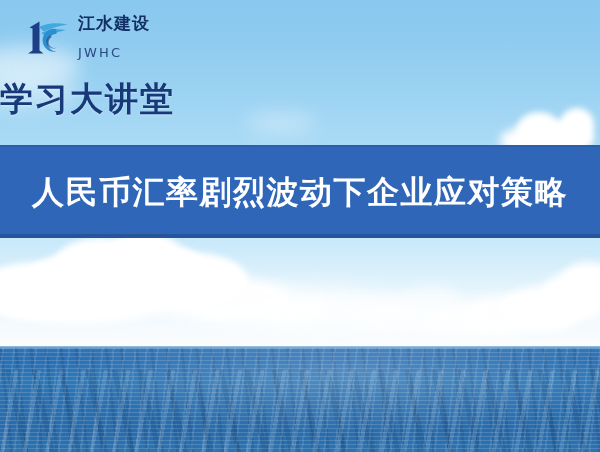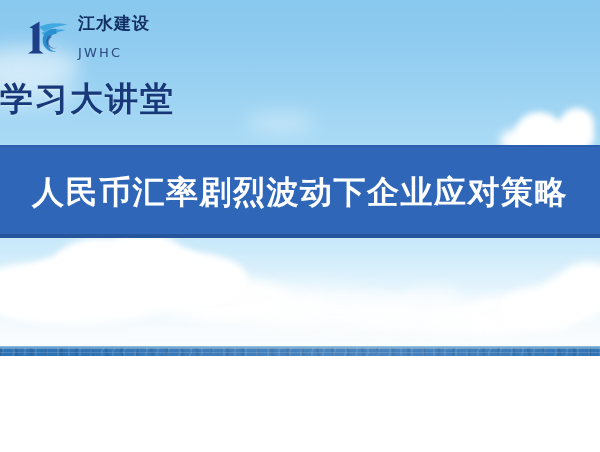--- a/index.html
+++ b/index.html
@@ -8,21 +8,21 @@
     padding: 0;
     background: #ffffff;
   }
   body {
     font-family: "DejaVu Sans", "Liberation Sans", sans-serif;
   }
 
   .poster {
     position: relative;
     width: 600px;
-    height: 356px;
+    height: 452px;
     overflow: hidden;
     background: #fef9c3;
   }
 
   
   .sky {
     position: absolute;
     left: 0; top: 0;
     width: 600px;
     height: 352px;

